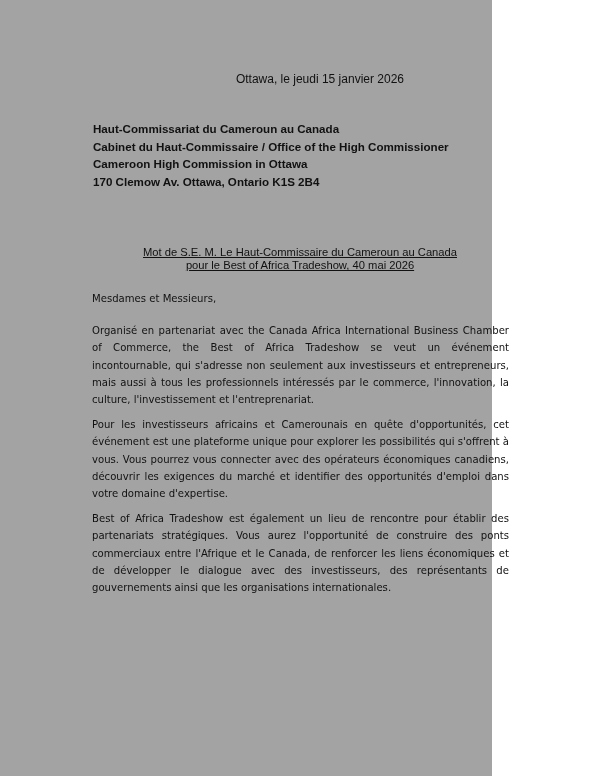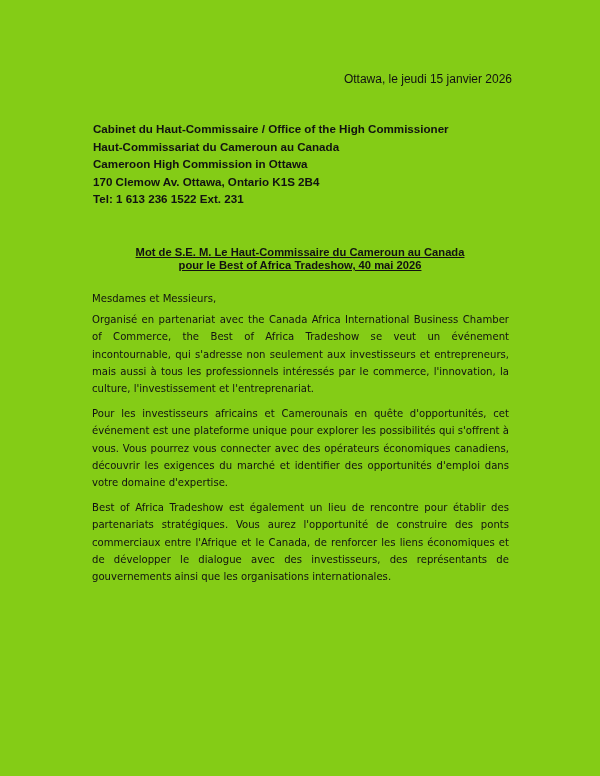--- a/index.html
+++ b/index.html
@@ -1,37 +1,36 @@
 <!DOCTYPE html>
 <html><head>
   <meta charset="utf-8">
   <style>
     html, body { margin: 0; padding: 0; background: #ffffff; }
     body { width: 600px; height: 776px; position: relative; overflow: hidden; color: #111; }
-    .page { position: absolute; left: 0; top: 0; width: 600px; height: 776px; background: #84cc16; }
+    .page { position: absolute; left: 0; top: 0; width: 492px; height: 776px; background: #a3a3a3; }
     .date { position: absolute; top: 72px; right: 88px; font-family: "Liberation Sans", sans-serif; font-size: 12px; color: #111; }
     .sender { position: absolute; left: 93px; top: 120px; font-family: "Liberation Sans", sans-serif; font-weight: bold; font-size: 11.6px; line-height: 17.6px; color: #111; }
     .sender div { white-space: nowrap; }
-    .title { position: absolute; left: 0; width: 600px; top: 246px; text-align: center; font-family: "Liberation Sans", sans-serif; font-weight: bold; font-size: 11.2px; line-height: 13px; text-decoration: underline; color: #111; }
+    .title { position: absolute; left: 0; width: 600px; top: 246px; text-align: center; font-family: "Liberation Sans", sans-serif; font-weight: normal; font-size: 11.2px; line-height: 13px; text-decoration: underline; color: #111; }
     .body { position: absolute; left: 92px; width: 417px; top: 290px; font-family: "DejaVu Sans", sans-serif; font-size: 10.1px; line-height: 17.2px; color: #111; }
     .body p { margin: 0 0 8px 0; text-align: justify; }
-    .body p.salutation { margin-bottom: 4px; }
+    .body p.salutation { margin-bottom: 15px; }
   </style>
 </head>
 <body>
 
 <div class="page">
   <div class="date">Ottawa, le jeudi 15 janvier 2026</div>
 
   <div class="sender">
+    <div>Haut-Commissariat du Cameroun au Canada</div>
     <div>Cabinet du Haut-Commissaire / Office of the High Commissioner</div>
-    <div>Haut-Commissariat du Cameroun au Canada</div>
     <div>Cameroon High Commission in Ottawa</div>
     <div>170 Clemow Av. Ottawa, Ontario K1S 2B4</div>
-    <div>Tel: 1 613 236 1522 Ext. 231</div>
   </div>
 
   <div class="title">
     <div>Mot de S.E. M. Le Haut-Commissaire du Cameroun au Canada</div>
     <div>pour le Best of Africa Tradeshow, 40 mai 2026</div>
   </div>
 
   <div class="body">
     <p class="salutation">Mesdames et Messieurs,</p>
     <p>Organisé en partenariat avec the Canada Africa International Business Chamber of Commerce, the Best of Africa Tradeshow se veut un événement incontournable, qui s'adresse non seulement aux investisseurs et entrepreneurs, mais aussi à tous les professionnels intéressés par le commerce, l'innovation, la culture, l'investissement et l'entreprenariat.</p>

